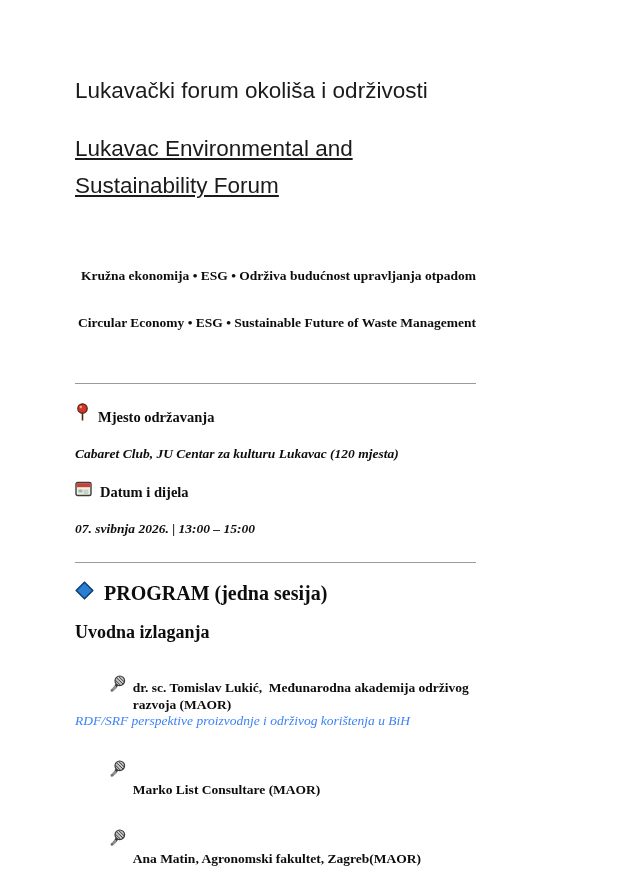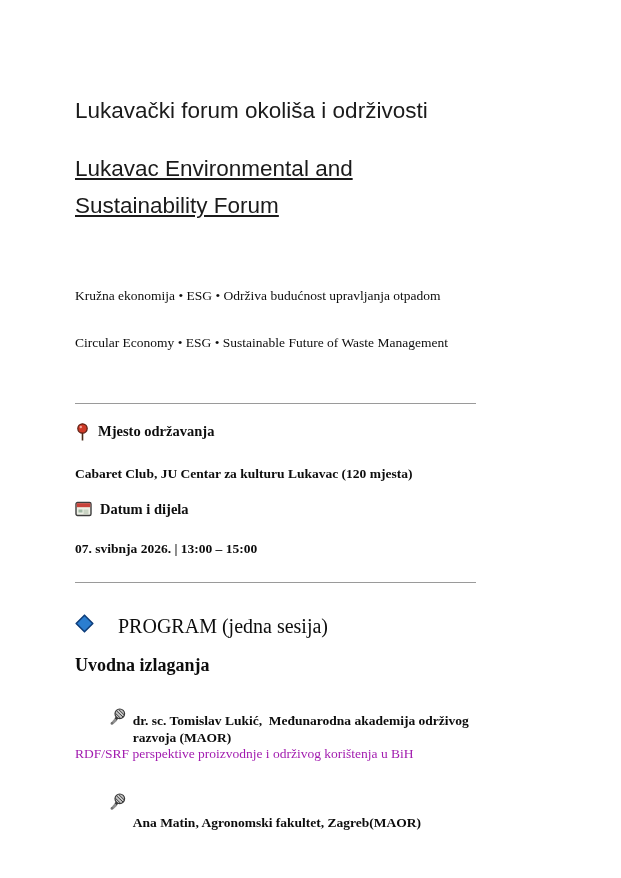--- a/index.html
+++ b/index.html
@@ -1,89 +1,92 @@
 <!DOCTYPE html>
 <html><head>
 <meta charset="utf-8">
 <style>
   html,body{margin:0;padding:0;background:#ffffff;}
   .page{
     position:relative;
     width:550px;height:878px;
     background:#ffffff;
     box-sizing:border-box;
-    padding:96px 74px 0 75px;
+    padding:76px 74px 0 75px;
     font-family:"Liberation Serif", serif;
     color:#0d0d0d;
     overflow:hidden;
   }
   .title{
     font-family:"Liberation Sans", sans-serif;
     font-weight:400;
     color:#1b1b1b;
     font-size:22.5px;
     line-height:30px;
     margin:0;
   }
   .title-hr{margin-bottom:24px;}
   .title-en{line-height:37px;margin-bottom:4px;text-decoration:underline;}
   .subtitle{
     margin-top:33px;
-    font-weight:normal;
+    font-weight:bold;
     font-size:13.5px;
     line-height:15.5px;
     white-space:pre-wrap;
+    text-align:right;
   }
   .rule{
     border:none;
     border-top:1.5px solid #9a9a9a;
     margin:22px 0 0 0;
   }
   .section-heading{
     margin-top:19px;
     font-weight:bold;
     font-size:14.5px;
     display:flex;
-    align-items:flex-start;
+    align-items:flex-end;
     gap:8px;
   }
   .body-bold{
     margin-top:20px;
     font-weight:bold;
     font-size:13.5px;
     white-space:pre-wrap;
+    font-style:italic;
   }
   .rule2{margin-top:25px;}
   .program-heading{
-    margin-top:31px;
-    font-weight:normal;
+    margin-top:18px;
+    font-weight:bold;
     font-size:20px;
     display:flex;
     align-items:center;
-    gap:24px;
+    gap:10px;
   }
   .subheading{
     font-weight:bold;
     font-size:18px;
   }
   .program-list{margin-top:15px;}
   .program-item{margin-bottom:14px;}
   .speaker-line{
     display:flex;
     align-items:flex-end;
     gap:7px;
     font-weight:bold;
     font-size:13.5px;
     line-height:17px;
     white-space:pre-wrap;
   }
   .topic-line{
+    font-style:italic;
     font-size:13.5px;
     line-height:16.5px;
-    color:#a21caf;
+    color:#3b82f6;
     white-space:pre-wrap;
   }
   .icon{flex:0 0 auto;display:inline-block;}
 </style>
 </head>
 <body>
 
 <div class="page">
 
   <h1 class="title title-hr">Lukavački forum okoliša i održivosti</h1>
@@ -149,20 +152,34 @@
             <line x1="9.8" y1="1.6" x2="15.0" y2="6.7" stroke="#3a3a3a" stroke-width="1"></line>
             <line x1="6.3" y1="9.3" x2="8.6" y2="11.4" stroke="#3a3a3a" stroke-width="2.4"></line>
           </svg>
         </span>
         <span>dr. sc. Tomislav Lukić,  Međunarodna akademija održivog razvoja (MAOR)</span>
       </div>
       <div class="topic-line">RDF/SRF perspektive proizvodnje i održivog korištenja u BiH</div>
     </div>
 
     <div class="program-item">
+      <div class="speaker-line">
+        <span class="icon">
+          <svg width="17" height="17" viewBox="0 0 17 17">
+            <polygon points="2.2,14.6 5.6,10.4 8.3,12.6 4.2,16.2" fill="#8f8f8f"></polygon>
+            <circle cx="2.9" cy="15.4" r="1.3" fill="#6f6f6f"></circle>
+            <circle cx="10.8" cy="5.8" r="4.8" stroke="#3a3a3a" stroke-width="1.2" fill="#c9c9c9"></circle>
+            <line x1="7.6" y1="2.9" x2="14.1" y2="9.1" stroke="#3a3a3a" stroke-width="1"></line>
+            <line x1="6.4" y1="5.2" x2="11.6" y2="10.3" stroke="#3a3a3a" stroke-width="1"></line>
+            <line x1="9.8" y1="1.6" x2="15.0" y2="6.7" stroke="#3a3a3a" stroke-width="1"></line>
+            <line x1="6.3" y1="9.3" x2="8.6" y2="11.4" stroke="#3a3a3a" stroke-width="2.4"></line>
+          </svg>
+        </span>
+        <span>Marko List Consultare (MAOR)</span>
+      </div>
     </div>
 
     <div class="program-item">
       <div class="speaker-line">
         <span class="icon">
           <svg width="17" height="17" viewBox="0 0 17 17">
             <polygon points="2.2,14.6 5.6,10.4 8.3,12.6 4.2,16.2" fill="#8f8f8f"></polygon>
             <circle cx="2.9" cy="15.4" r="1.3" fill="#6f6f6f"></circle>
             <circle cx="10.8" cy="5.8" r="4.8" stroke="#3a3a3a" stroke-width="1.2" fill="#c9c9c9"></circle>
             <line x1="7.6" y1="2.9" x2="14.1" y2="9.1" stroke="#3a3a3a" stroke-width="1"></line>

